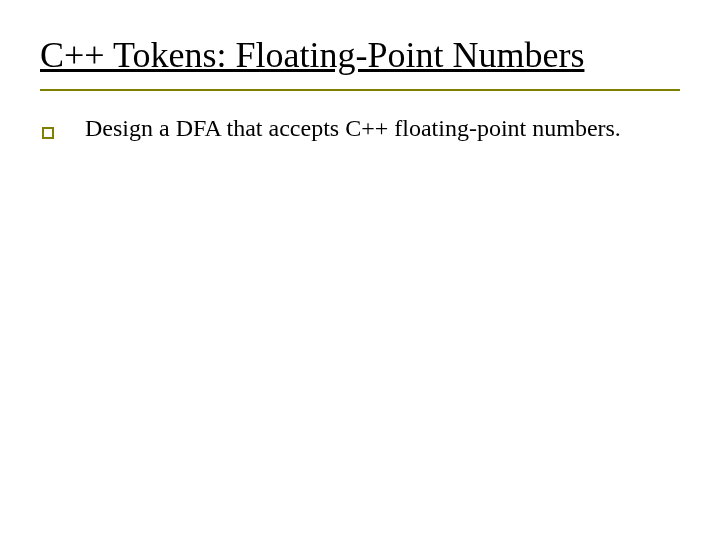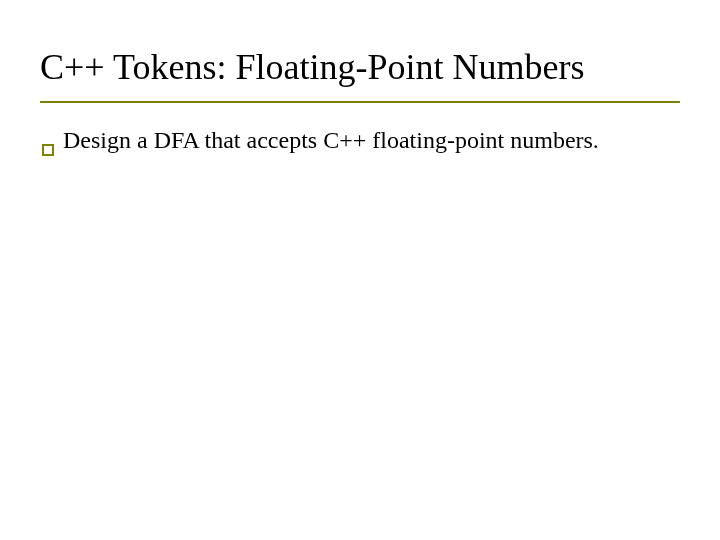--- a/index.html
+++ b/index.html
@@ -16,36 +16,37 @@
     width: 720px;
     height: 540px;
     position: relative;
     box-sizing: border-box;
     padding: 30px 40px 40px 40px;
   }
   .title {
     font-size: 36px;
     font-weight: 400;
     line-height: 1.2;
-    margin: 16px 0 6px 0;
+    margin: 4px 0 6px 0;
     padding-bottom: 6px;
+    text-decoration: underline;
   }
   .title-underline {
     height: 2px;
     width: 640px;
     background: #808000;
     margin-bottom: 22px;
   }
   .body {
     padding-left: 2px;
   }
   .bullet-row {
     display: flex;
-    align-items: flex-end;
-    gap: 9px;
+    align-items: center;
+    gap: 31px;
     font-size: 24px;
     line-height: 1.3;
   }
   .bullet-icon {
     width: 12px;
     height: 12px;
     flex: 0 0 12px;
     margin-top: 9px;
     box-sizing: border-box;
     border: 2px solid #808000;

